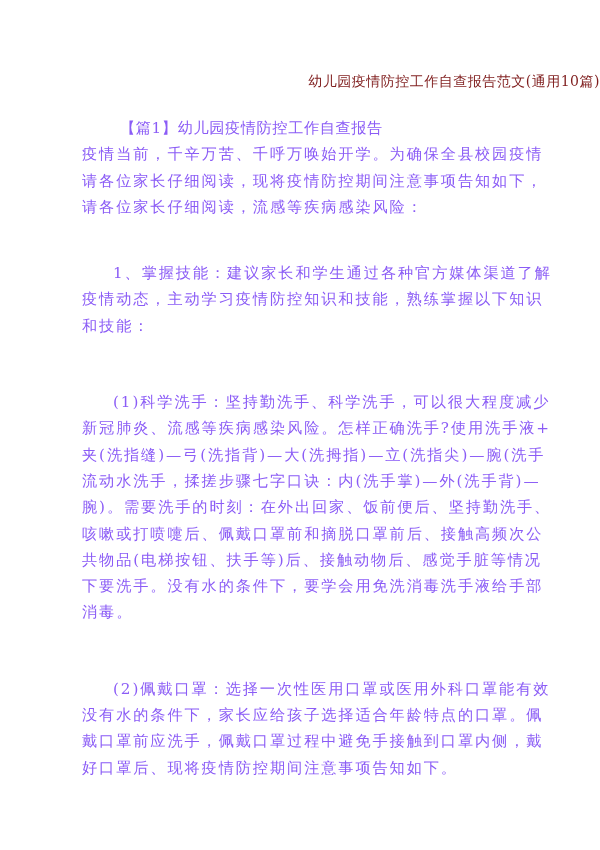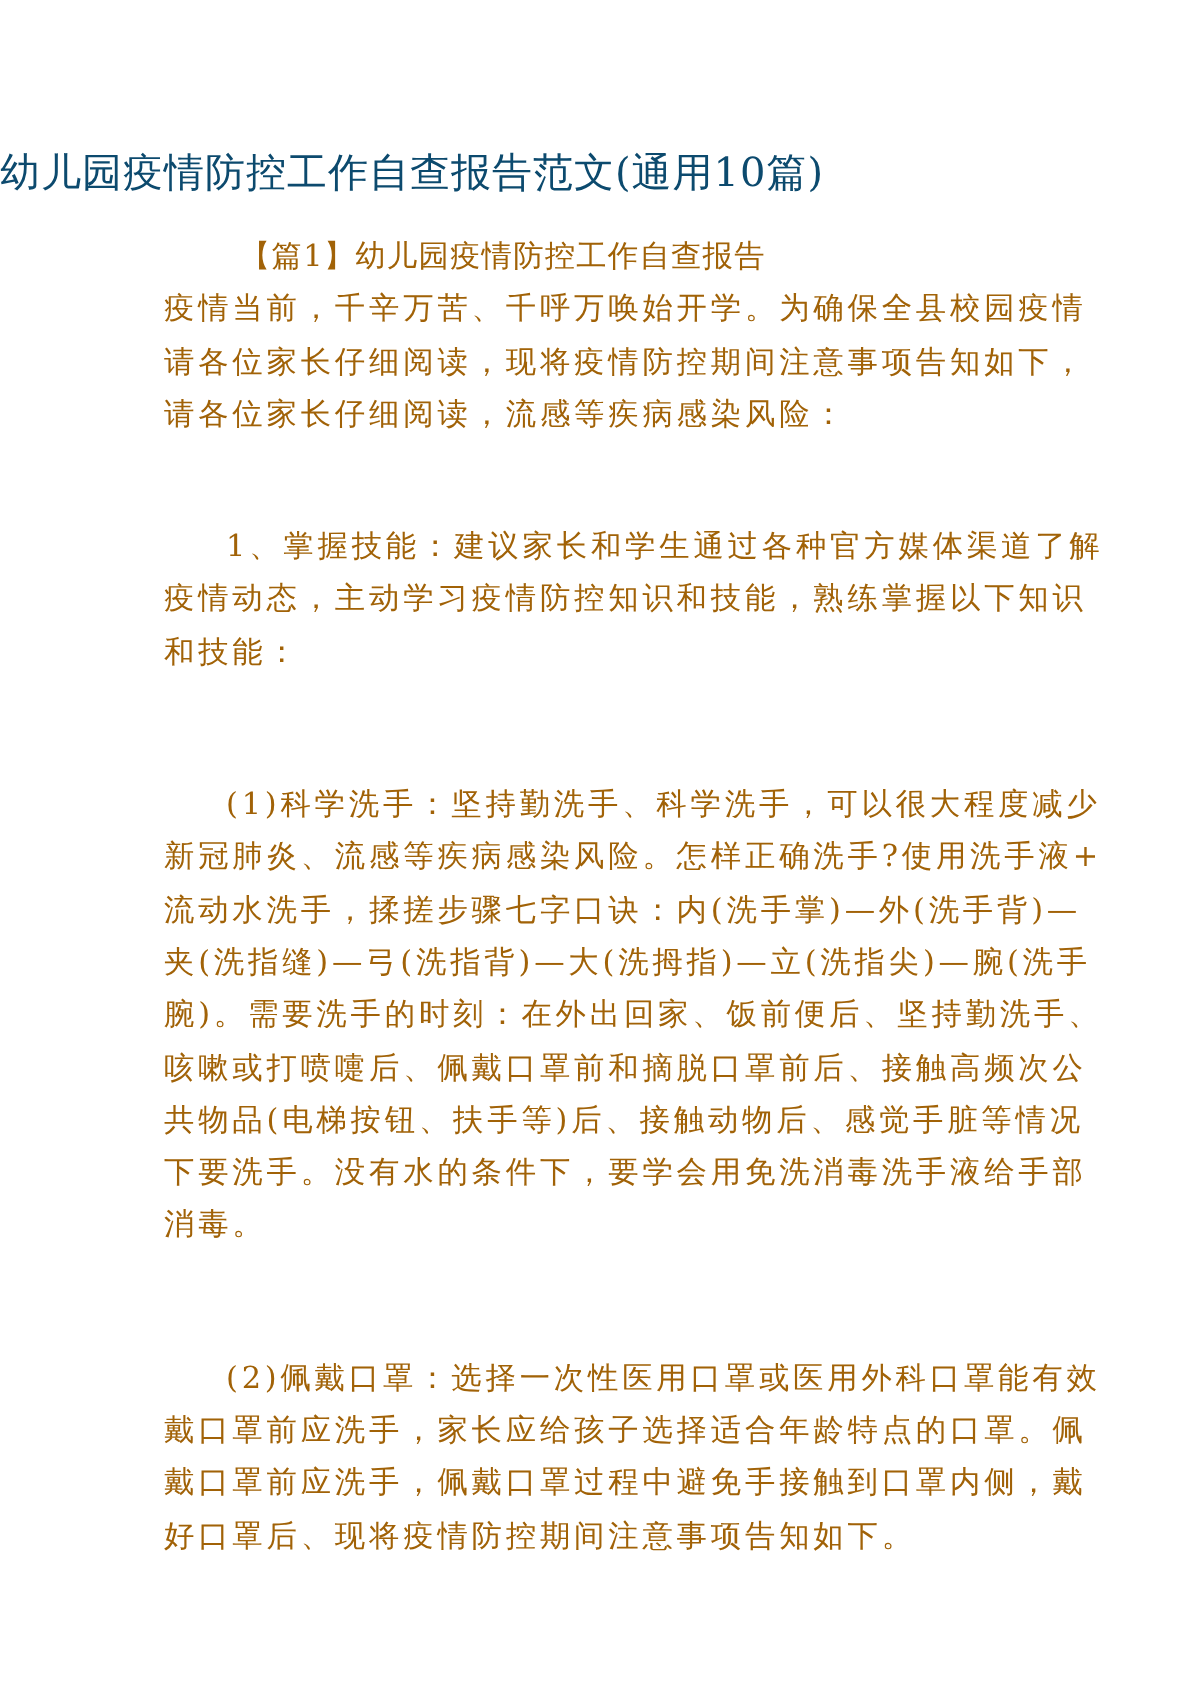--- a/index.html
+++ b/index.html
@@ -1,23 +1,23 @@
 <!DOCTYPE html>
 <html><head>
 <meta charset="utf-8">
 <style>
   html, body { margin: 0; padding: 0; background: #ffffff; }
   body { width: 600px; height: 850px; position: relative; overflow: hidden;
          font-family: "DejaVu Serif", "Liberation Serif", serif; color: #1a1a1a; }
   .page { position: absolute; left: 0; top: 0; width: 600px; height: 850px; background: #fff; }
-  .title { position: absolute; left: 0; width: 600px; top: 73px; text-align: left;
-           font-size: 20px; letter-spacing: 0.5px; color: #0c4a6e; }
+  .title { position: absolute; left: 0; width: 600px; top: 73px; text-align: right;
+           font-size: 14px; letter-spacing: 0.5px; color: #7f1d1d; }
   .content { position: absolute; left: 82px; width: 442px; top: 115px; }
   .line { font-size: 15.2px; height: 26.3px; line-height: 26.3px; white-space: nowrap;
-          letter-spacing: 1.9px; color: #a16207; }
+          letter-spacing: 1.9px; color: #8b5cf6; }
   .indent { padding-left: 31px; margin-top: 40px; }
   .pgap { height: 10px; }
   .heading-line { padding-left: 38px; letter-spacing: 0.6px; }
 </style>
 </head>
 <body>
 
 <div class="page">
   <div class="title">幼儿园疫情防控工作自查报告范文(通用10篇)</div>
 
@@ -34,31 +34,31 @@
       <div class="line indent">1、掌握技能：建议家长和学生通过各种官方媒体渠道了解</div>
       <div class="line">疫情动态，主动学习疫情防控知识和技能，熟练掌握以下知识</div>
       <div class="line">和技能：</div>
     </div>
 
     <div class="pgap"></div>
 
     <div>
       <div class="line indent">(1)科学洗手：坚持勤洗手、科学洗手，可以很大程度减少</div>
       <div class="line">新冠肺炎、流感等疾病感染风险。怎样正确洗手?使用洗手液+</div>
+      <div class="line">夹(洗指缝)—弓(洗指背)—大(洗拇指)—立(洗指尖)—腕(洗手</div>
       <div class="line">流动水洗手，揉搓步骤七字口诀：内(洗手掌)—外(洗手背)—</div>
-      <div class="line">夹(洗指缝)—弓(洗指背)—大(洗拇指)—立(洗指尖)—腕(洗手</div>
       <div class="line">腕)。需要洗手的时刻：在外出回家、饭前便后、坚持勤洗手、</div>
       <div class="line">咳嗽或打喷嚏后、佩戴口罩前和摘脱口罩前后、接触高频次公</div>
       <div class="line">共物品(电梯按钮、扶手等)后、接触动物后、感觉手脏等情况</div>
       <div class="line">下要洗手。没有水的条件下，要学会用免洗消毒洗手液给手部</div>
       <div class="line">消毒。</div>
     </div>
 
     <div class="pgap"></div>
 
     <div>
       <div class="line indent">(2)佩戴口罩：选择一次性医用口罩或医用外科口罩能有效</div>
-      <div class="line">戴口罩前应洗手，家长应给孩子选择适合年龄特点的口罩。佩</div>
+      <div class="line">没有水的条件下，家长应给孩子选择适合年龄特点的口罩。佩</div>
       <div class="line">戴口罩前应洗手，佩戴口罩过程中避免手接触到口罩内侧，戴</div>
       <div class="line">好口罩后、现将疫情防控期间注意事项告知如下。</div>
     </div>
   </div>
 </div>
 
 </body></html>

